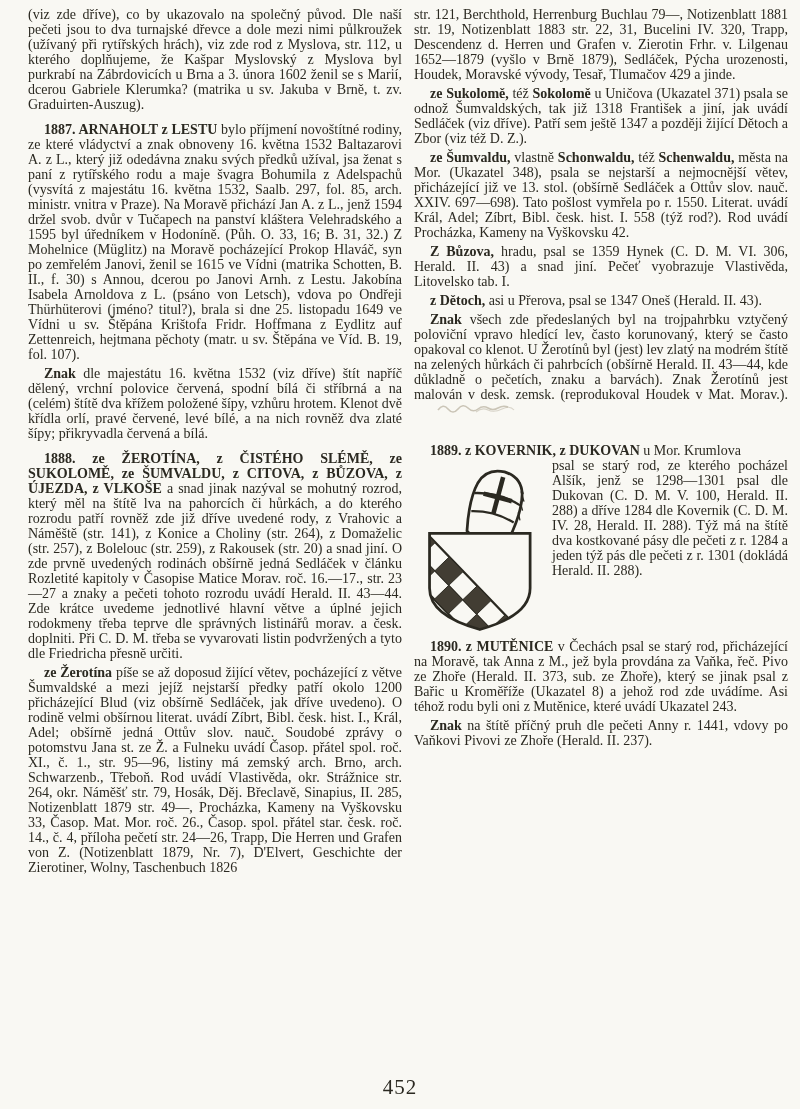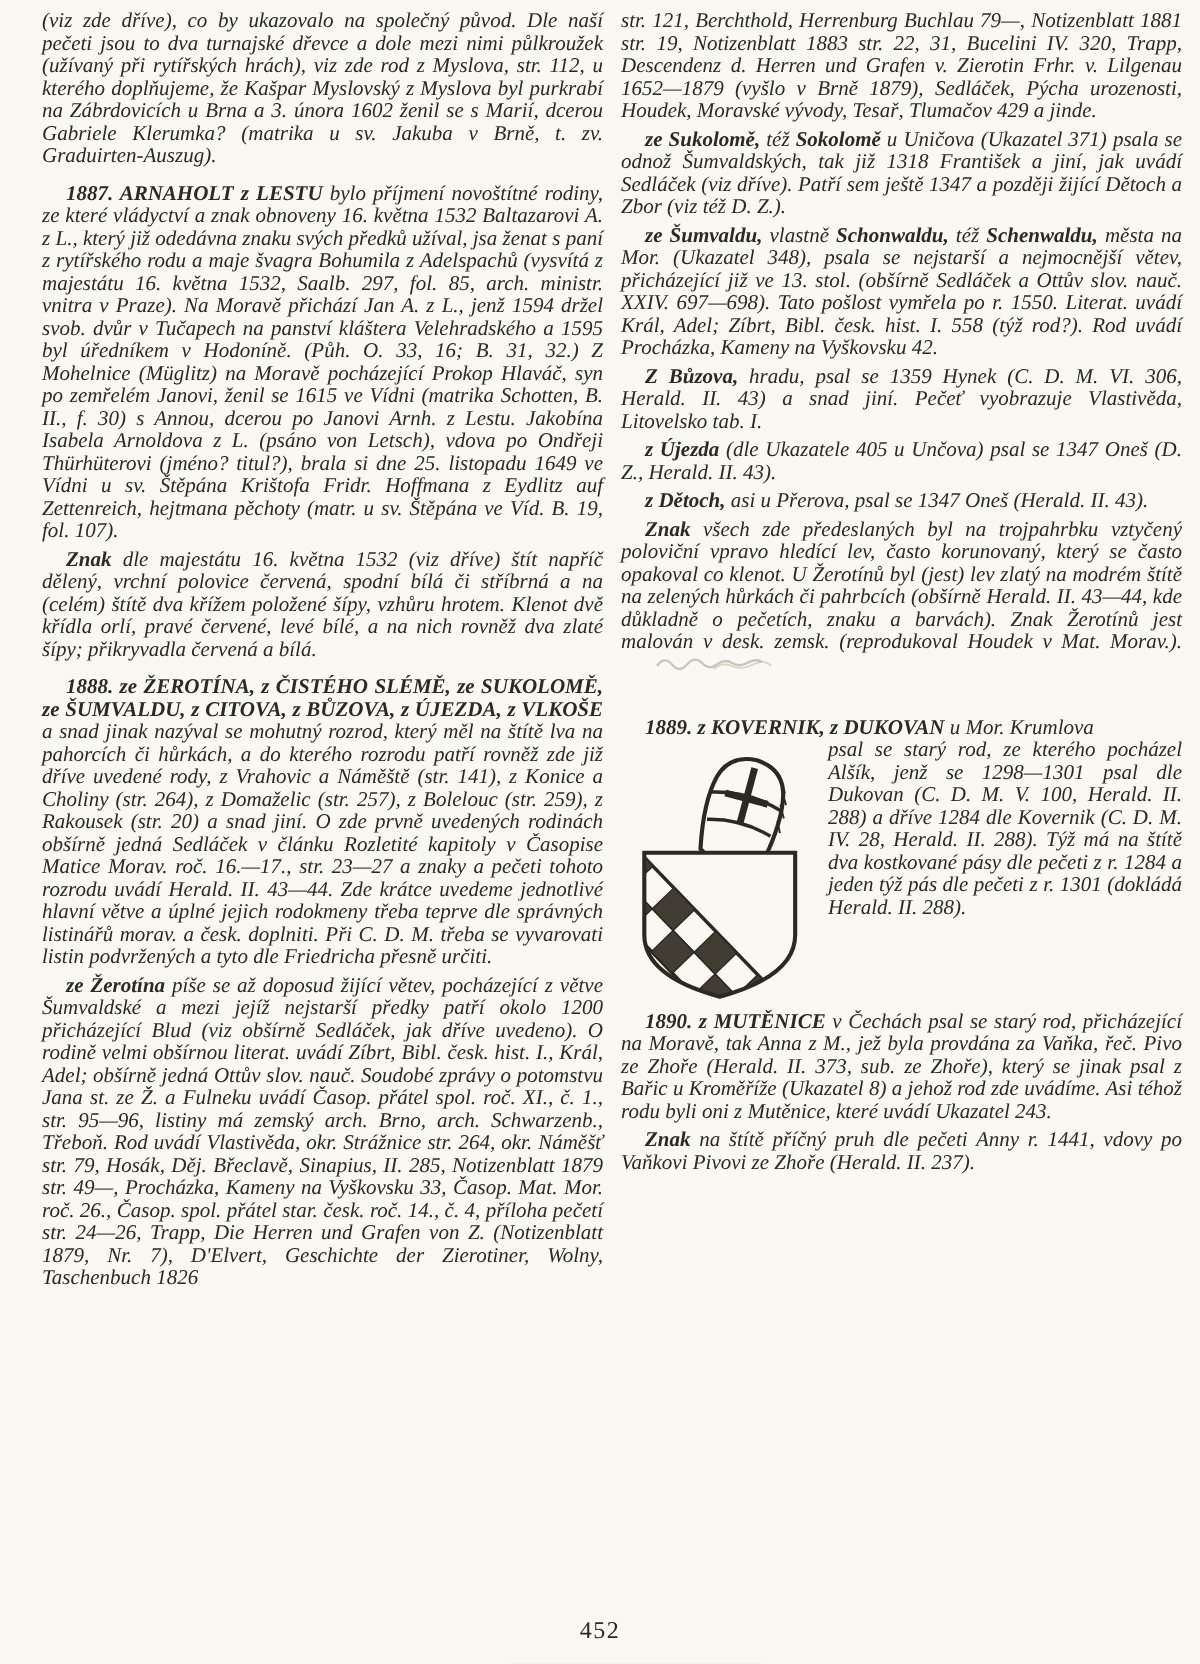--- a/index.html
+++ b/index.html
@@ -11,21 +11,21 @@
     margin: 0 auto;
     background: #f9f8f3;
     color: #2b2921;
     font-family: "Liberation Serif", "DejaVu Serif", serif;
     font-size: 14px;
     line-height: 15px;
     padding: 7px 12px 0 28px;
     overflow: hidden;
   }
   .columns { display: flex; gap: 12px; }
-  .col { width: 374px; font-style: italic; }
+  .col { width: 374px; }
   .col p {
     margin: 4px 0 0;
     text-align: justify;
     text-indent: 16px;
     hyphens: auto;
     -webkit-hyphens: auto;
   }
   .col p.cont { margin-top: 0; text-indent: 0; }
   .col p.entry { margin-top: 10px; }
   b.lead { font-weight: 700; }
@@ -35,21 +35,21 @@
   .figure {
     float: left;
     width: 128px; height: 176px;
     margin: 3px 10px 2px 0;
   }
   .smudge { display: inline-block; vertical-align: baseline; margin-left: 6px; }
   .page-number {
     position: absolute;
     left: 0; right: 0; bottom: 14px;
     text-align: center;
-    font-size: 16px;
+    font-size: 21px;
     letter-spacing: 1px;
     font-family: Liberation Serif, serif;
   }
 </style>
 </head>
 <body>
 
 <div class="page">
   <div class="columns">
 
@@ -69,21 +69,20 @@
       <p class="cont"><span>str. 121, Berchthold, Herrenburg Buchlau 79—, Notizenblatt 1881 str. 19, Notizenblatt 1883 str. 22, 31, Bucelini IV. 320, Trapp, Descendenz d. Herren und Grafen v. Zierotin Frhr. v. Lilgenau 1652—1879 (vyšlo v Brně 1879), Sedláček, Pýcha urozenosti, Houdek, Moravské vývody, Tesař, Tlumačov 429 a jinde.</span></p>
 
 
       <p><b class="lead">ze Sukolomě,</b><span> též </span><b class="lead">Sokolomě</b><span> u Uničova (Ukazatel 371) psala se odnož Šumvaldských, tak již 1318 František a jiní, jak uvádí Sedláček (viz dříve). Patří sem ještě 1347 a později žijící Dětoch a Zbor (viz též D. Z.).</span></p>
 
       <p><b class="lead">ze Šumvaldu,</b><span> vlastně </span><b class="lead">Schonwaldu,</b><span> též </span><b class="lead">Schenwaldu,</b><span> města na Mor. (Ukazatel 348), psala se nejstarší a nejmocnější větev, přicházející již ve 13. stol. (obšírně Sedláček a Ottův slov. nauč. XXIV. 697—698). Tato pošlost vymřela po r. 1550. Literat. uvádí Král, Adel; Zíbrt, Bibl. česk. hist. I. 558 (týž rod?). Rod uvádí Procházka, Kameny na Vyškovsku 42.</span></p>
 
 
       <p><b class="lead">Z Bůzova,</b><span> hradu, psal se 1359 Hynek (C. D. M. VI. 306, Herald. II. 43) a snad jiní. Pečeť vyobrazuje Vlastivěda, Litovelsko tab. I.</span></p>
 
-      <p><b class="lead">z Újezda</b><span> (dle Ukazatele 405 u Unčova) psal se 1347 Oneš (D. Z., Herald. II. 43).</span></p>
 
       <p><b class="lead">z Dětoch,</b><span> asi u Přerova, psal se 1347 Oneš (Herald. II. 43).</span></p>
 
       <p><b class="lead">Znak</b><span> všech zde předeslaných byl na trojpahrbku vztyčený poloviční vpravo hledící lev, často korunovaný, který se často opakoval co klenot. U Žerotínů byl (jest) lev zlatý na modrém štítě na zelených hůrkách či pahrbcích (obšírně Herald. II. 43—44, kde důkladně o pečetích, znaku a barvách). Znak Žerotínů jest malován v desk. zemsk. (reprodukoval Houdek v Mat. Morav.).</span><span class="smudge"><svg width="86" height="12" viewBox="0 0 86 12" aria-hidden="true">
               <path d="M2,8 q5,-7 10,-1 t10,0 t10,-1 t10,1 t10,-1 t10,0 t10,-1" fill="none" stroke="#aba490" stroke-width="1.6" opacity="0.6"></path>
               <path d="M40,10 q6,-5 12,-2 t14,-1 t12,1" fill="none" stroke="#b7b09d" stroke-width="1.1" opacity="0.5"></path>
             </svg></span></p>
 
       <p class="entry entry-heading"><b class="lead">1889. z KOVERNIK, z DUKOVAN</b><span> u Mor. Krumlova</span></p>
       <div class="entry-body">

